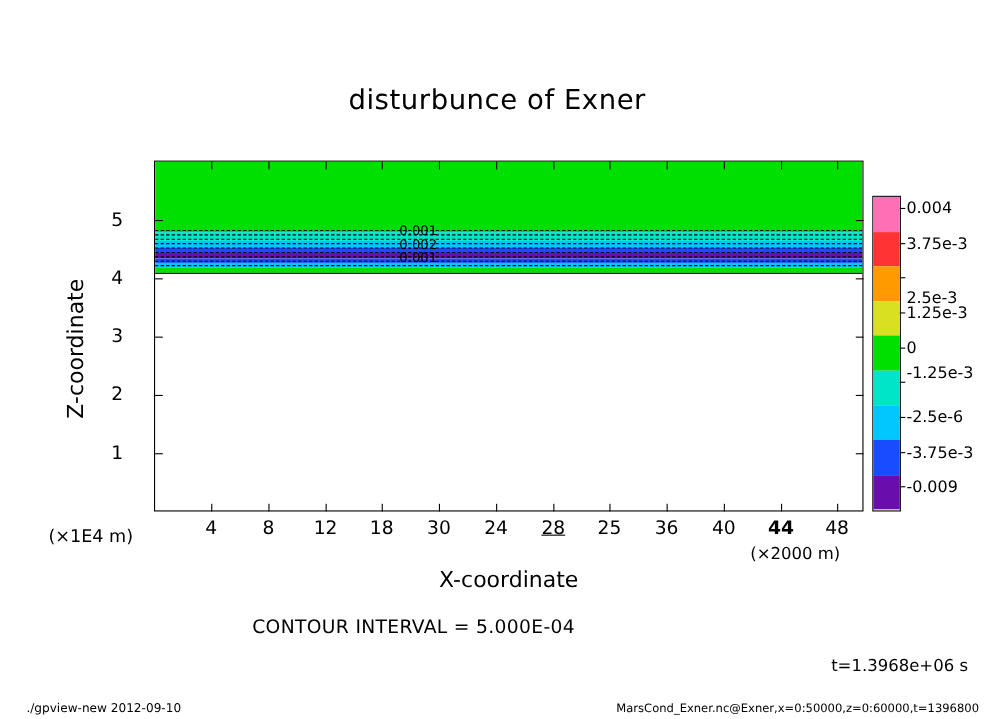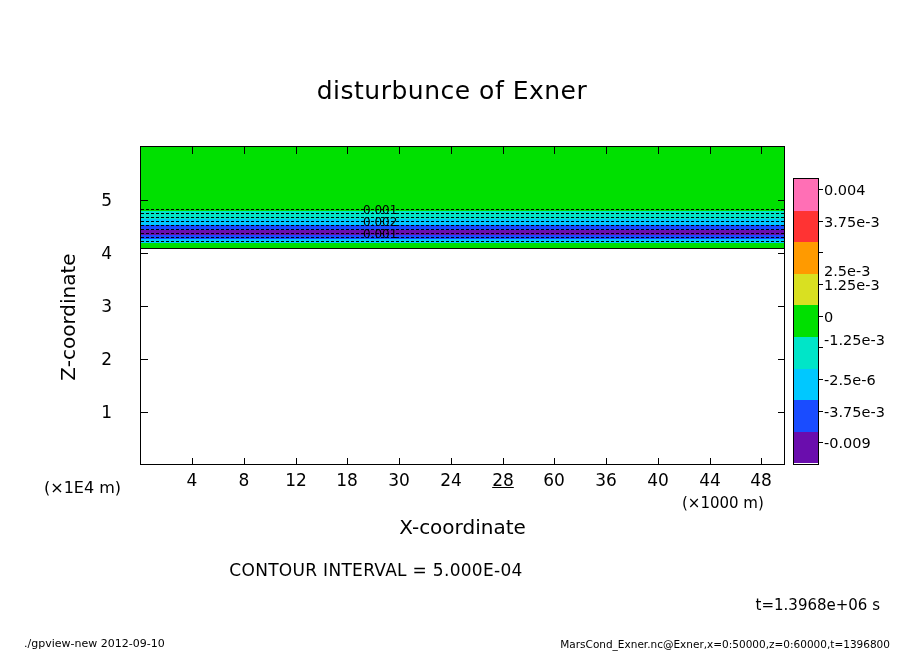--- a/index.html
+++ b/index.html
@@ -221,24 +221,24 @@
 <div class="abs tick-x-bottom" style="left:710px;"></div>
 <div class="abs tick-x-bottom" style="left:761px;"></div>
 
 <div class="tick-label-x" style="left:172px;">4</div>
 <div class="tick-label-x" style="left:224px;">8</div>
 <div class="tick-label-x" style="left:276px;">12</div>
 <div class="tick-label-x" style="left:327px;">18</div>
 <div class="tick-label-x" style="left:379px;">30</div>
 <div class="tick-label-x" style="left:431px;">24</div>
 <div class="tick-label-x" style="left:483px;text-decoration:underline;">28</div>
-<div class="tick-label-x" style="left:534px;">60</div>
+<div class="tick-label-x" style="left:534px;">25</div>
 <div class="tick-label-x" style="left:586px;">36</div>
 <div class="tick-label-x" style="left:638px;">40</div>
-<div class="tick-label-x" style="left:690px;">44</div>
+<div class="tick-label-x" style="left:690px;font-weight:bold;">44</div>
 <div class="tick-label-x" style="left:741px;">48</div>
 
 <div class="abs tick-y" style="top:412px;"></div>
 <div class="abs tick-y" style="top:359px;"></div>
 <div class="abs tick-y" style="top:306px;"></div>
 <div class="abs tick-y" style="top:253px;"></div>
 <div class="abs tick-y" style="top:200px;"></div>
 <div class="abs tick-y-right" style="top:412px;"></div>
 <div class="abs tick-y-right" style="top:359px;"></div>
 <div class="abs tick-y-right" style="top:306px;"></div>
@@ -247,21 +247,21 @@
 
 <div class="tick-label-y" style="top:402px;">1</div>
 <div class="tick-label-y" style="top:349px;">2</div>
 <div class="tick-label-y" style="top:296px;">3</div>
 <div class="tick-label-y" style="top:243px;">4</div>
 <div class="tick-label-y" style="top:190px;">5</div>
 
 <div class="abs" id="ylabel">Z-coordinate</div>
 <div class="abs" id="xlabel">X-coordinate</div>
 <div class="abs" id="units-left">(×1E4 m)</div>
-<div class="abs" id="units-right">(×1000 m)</div>
+<div class="abs" id="units-right">(×2000 m)</div>
 
 <div class="abs" id="colorbar">
   <div class="seg" style="height:31.6px; background:#ff6fb5;"></div>
   <div class="seg" style="height:31.6px; background:#ff3333;"></div>
   <div class="seg" style="height:31.6px; background:#ff9a00;"></div>
   <div class="seg" style="height:31.6px; background:#d9e021;"></div>
   <div class="seg" style="height:31.6px; background:#00e000;"></div>
   <div class="seg" style="height:31.6px; background:#00e5c8;"></div>
   <div class="seg" style="height:31.6px; background:#00c8ff;"></div>
   <div class="seg" style="height:31.6px; background:#1a4cff;"></div>

